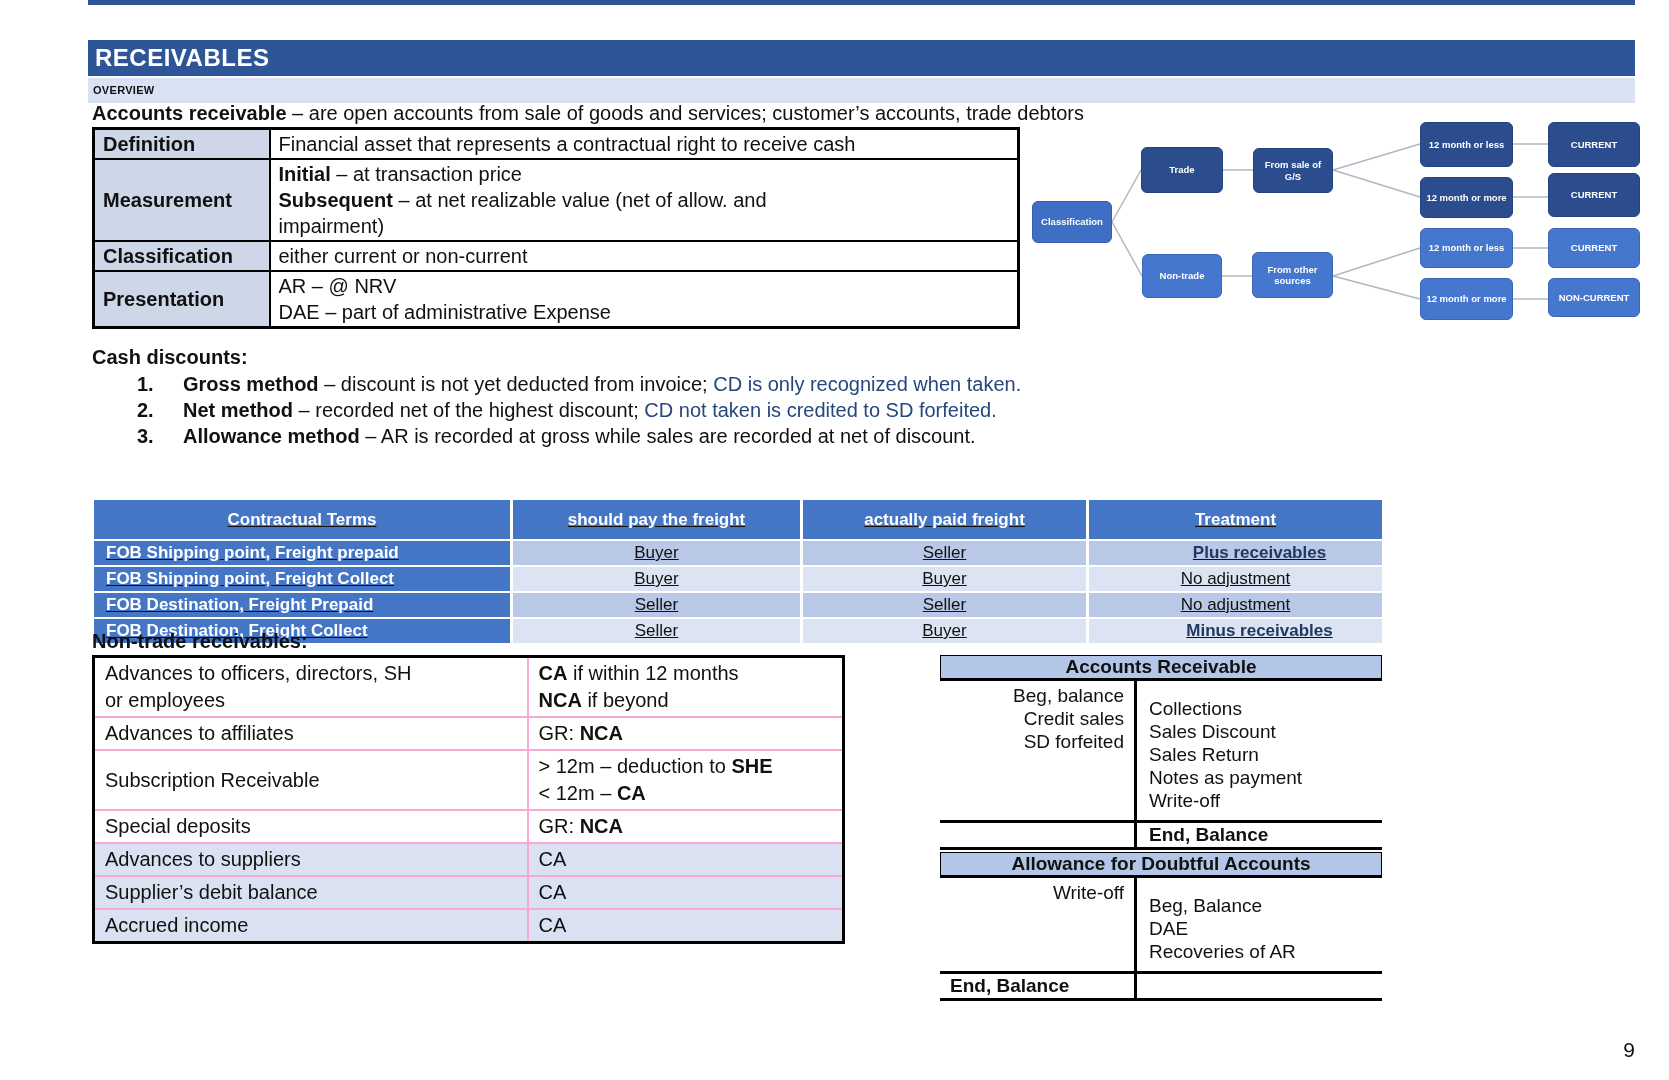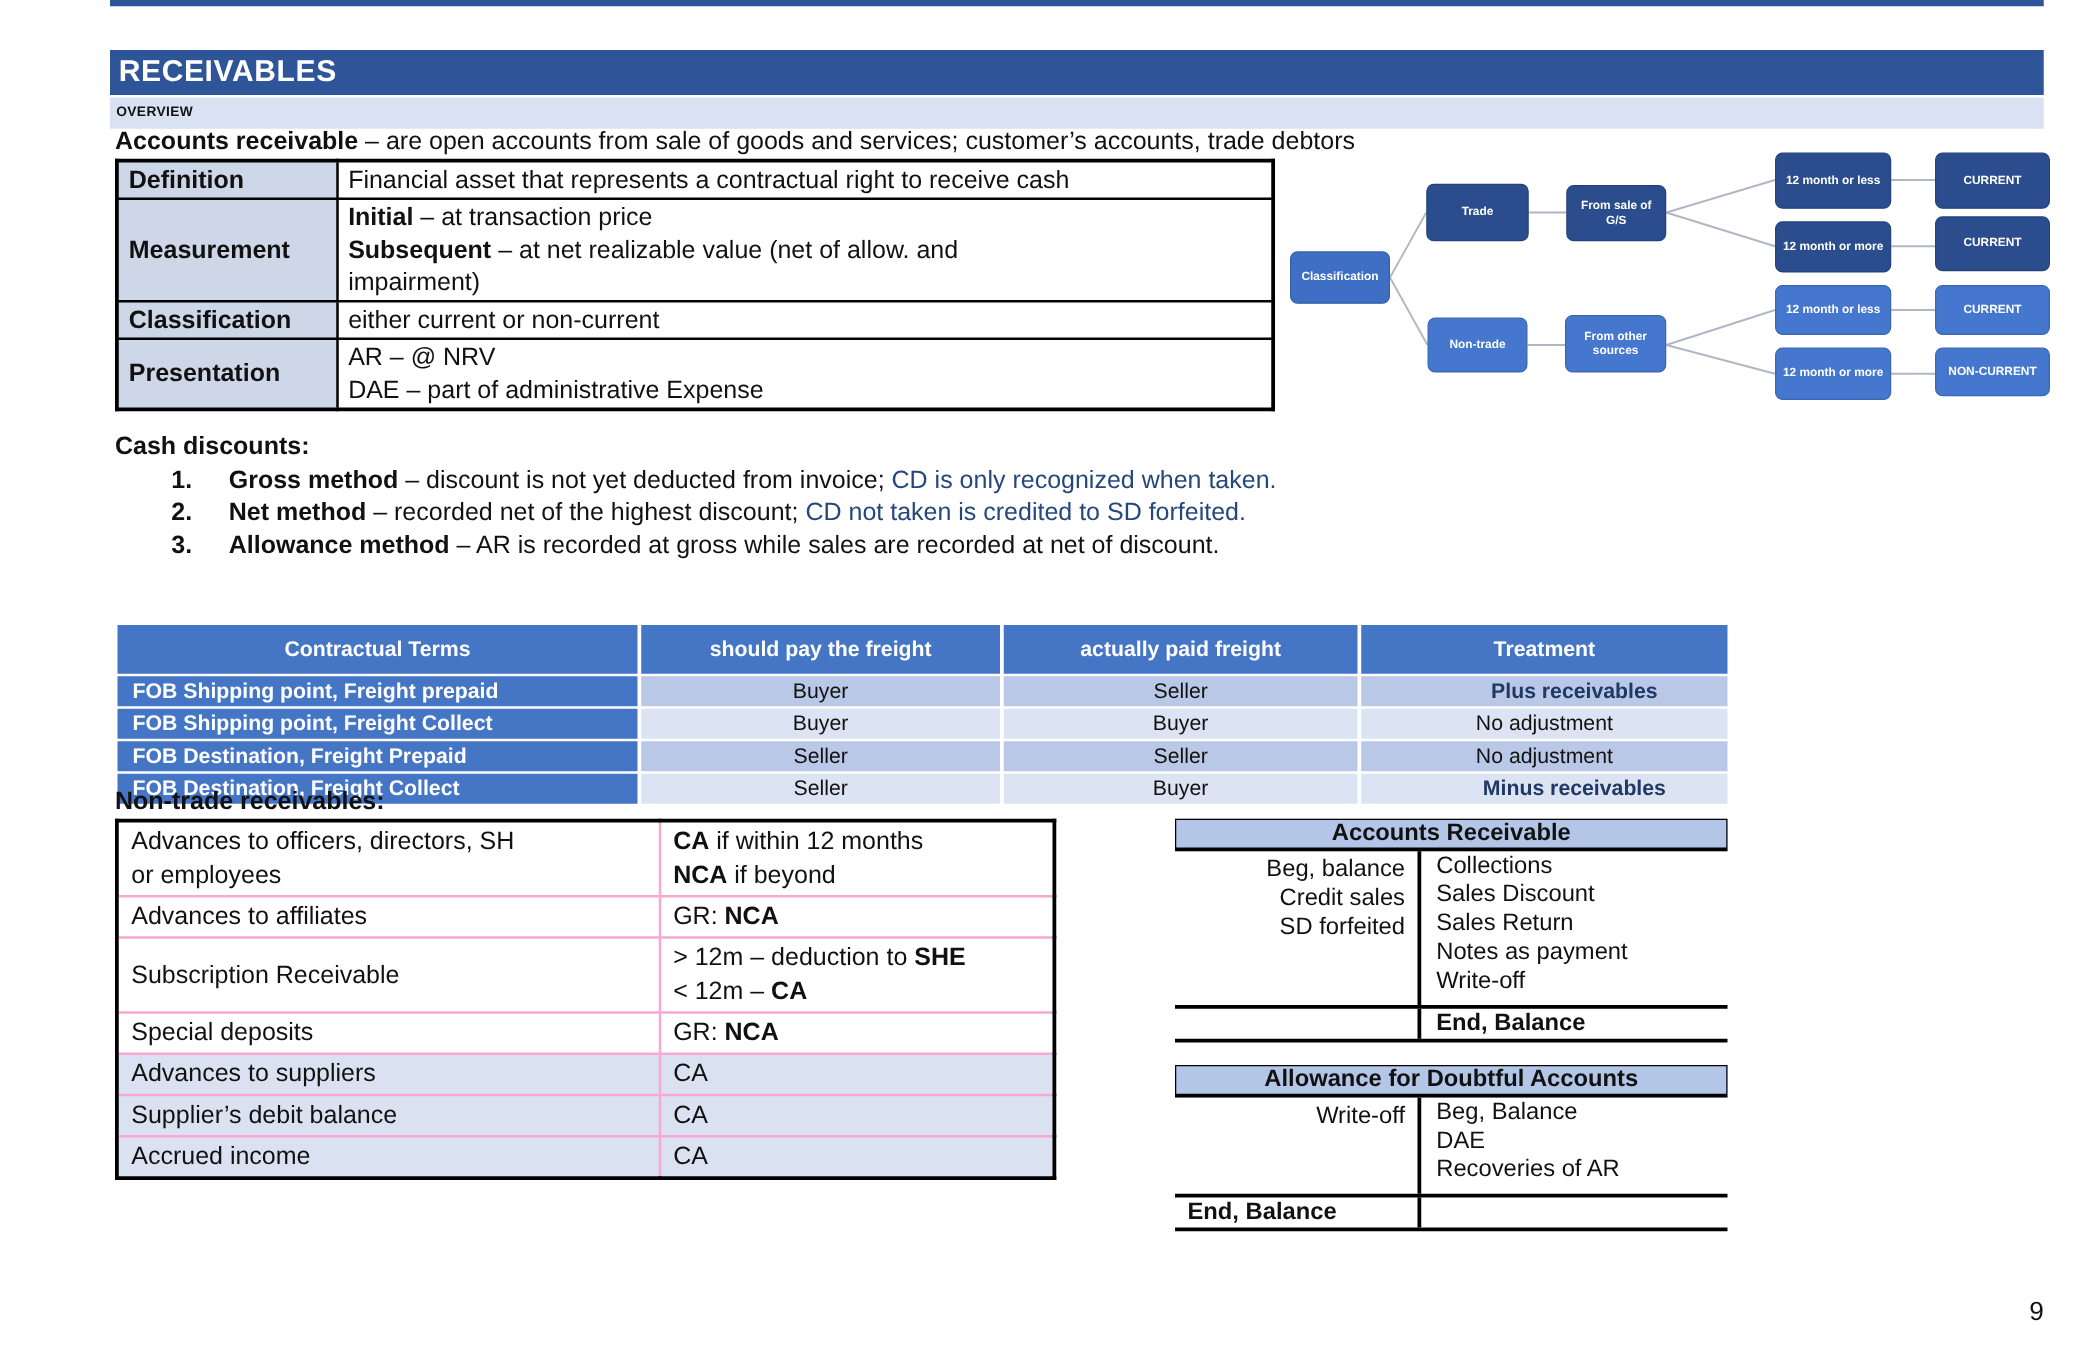--- a/index.html
+++ b/index.html
@@ -33,21 +33,21 @@
   .nroot{background:#3e6fc4;border:1px solid #3560aa;}
 
   
   .cash{left:92px;top:344px;width:1280px;}
   .cash-h{font-size:20px;font-weight:bold;line-height:27px;}
   .cash-item{display:flex;font-size:20px;line-height:26px;}
   .cash-num{width:46px;margin-left:45px;font-weight:bold;flex:0 0 46px;}
   .bluetext{color:#25477c;}
 
   
-  .freight{left:94px;top:500px;width:1288px;display:flex;flex-direction:column;gap:2px;}
+  .freight{left:94px;top:500px;width:1288px;display:flex;flex-direction:column;gap:2px;text-decoration:underline;}
   .frow{display:flex;gap:3px;height:24px;}
   .frow.fhead{height:39px;}
   .fcell{display:flex;align-items:center;justify-content:center;font-size:17px;box-sizing:border-box;}
   .c1{flex:0 0 416px;} .c2{flex:0 0 287px;} .c3{flex:0 0 283px;} .c4{flex:1;}
   .fhead .fcell{background:#4576c6;color:#fff;font-weight:bold;}
   .fterm{background:#4576c6;color:#fff;font-weight:bold;justify-content:flex-start;padding-left:12px;}
   .rA .fval{background:#b9c8e6;} .rB .fval{background:#dce4f3;}
   .femph{color:#1f3864;font-weight:bold;padding-left:48px;}
 
   
@@ -60,21 +60,21 @@
   tr.bluerow td{background:#dae2f2;}
   td.n58{height:58px;} td.n31{height:31px;} td.n30{height:30px;}
 
   
   .taccount{left:940px;width:442px;font-size:19px;}
   .ar{top:655px;} .allow{top:852px;}
   .thead{height:26px;background:#b4c6e7;border:1px solid #000;border-bottom:3px solid #000;
          font-weight:bold;text-align:center;line-height:22px;box-sizing:border-box;}
   .tbody{display:flex;border-bottom:3px solid #000;}
   .tdeb{width:197px;border-right:3px solid #000;text-align:right;padding:3px 10px 8px 0;box-sizing:border-box;}
-  .tcred{flex:1;padding:0 0 8px 12px;}
+  .tcred{flex:1;padding:16px 0 8px 12px;}
   .tentry{line-height:23px;}
   .arbody{min-height:118px;} .albody{min-height:72px;}
   .tend{display:flex;height:24px;border-bottom:3px solid #000;font-weight:bold;}
   .tend .tdeb{padding:0 10px 0 0;line-height:24px;}
   .tend .tcred{padding:0 0 0 12px;line-height:24px;}
   .tend .tdeb.left{text-align:left;padding:0 0 0 10px;}
 
   .pagenum{left:1595px;top:1038px;width:40px;text-align:right;font-size:21px;}
 </style>
 </head>

